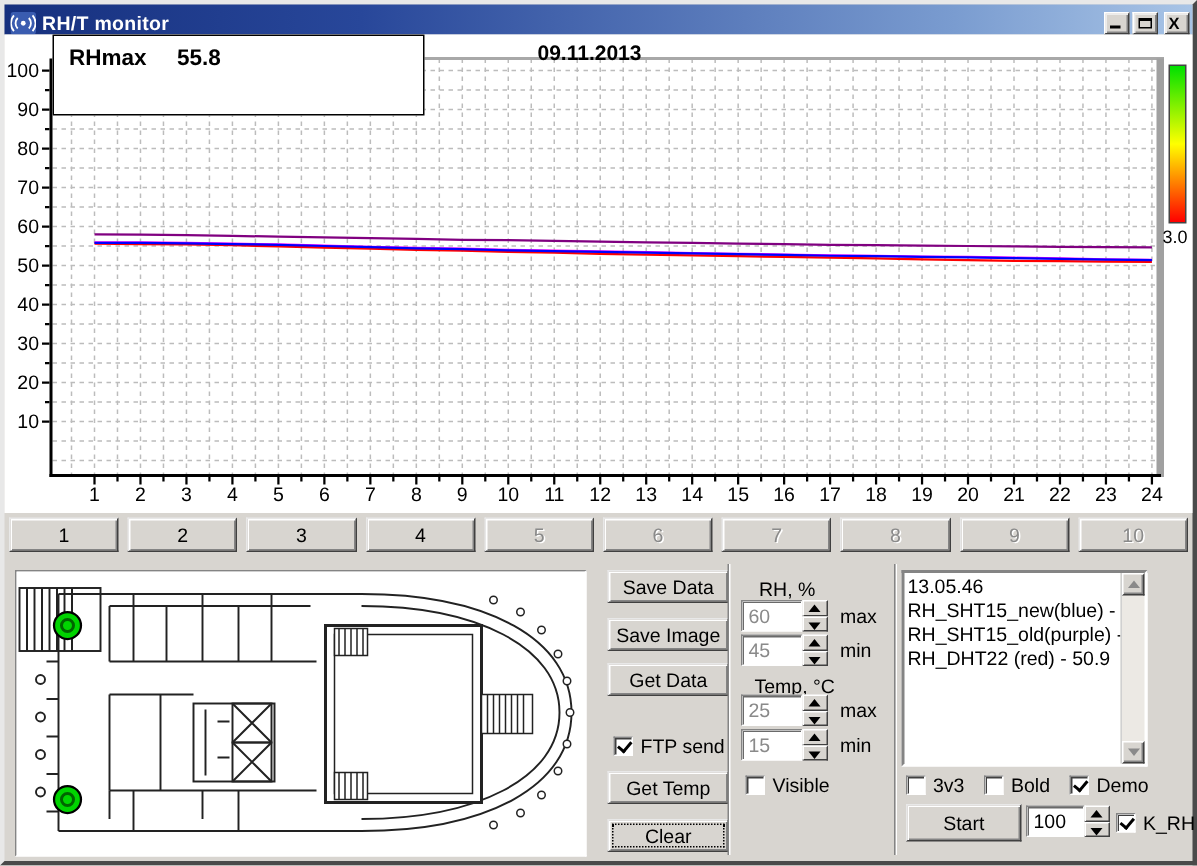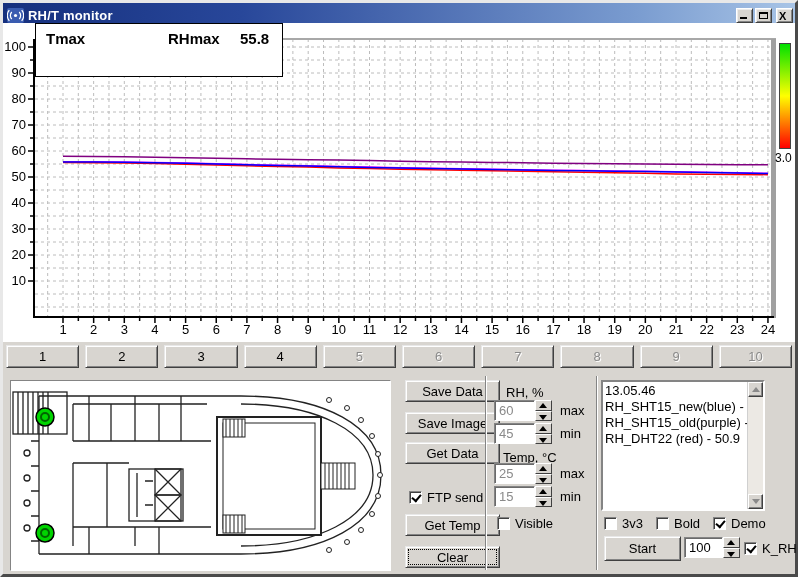--- a/index.html
+++ b/index.html
@@ -43,21 +43,21 @@
   .pager button.disabled { color:#8a8a8a; text-shadow:1px 1px 0 #fff; }
 
   
   .bottom { position:absolute; left:0; top:369px; width:792px; height:202px; }
   .floorplan { position:absolute; left:7px; top:8px; width:381px; height:191px; background:#fff;
     border:1px solid; border-color:#848484 #fff #fff #848484; }
 
   .btn95 { font-family:"Liberation Sans",sans-serif; font-size:13px; color:#000; background:#d8d5d0;
     border:1px solid; border-color:#e8e8e8 #404040 #404040 #e8e8e8;
     box-shadow:inset 1px 1px 0 #fff, inset -1px -1px 0 #848484; cursor:default; position:absolute; }
-  .col-btn { left:402px; width:95px; height:22px; }
+  .col-btn { left:402px; width:81px; height:22px; }
   #btn-save-data  { top:8px; }
   #btn-save-image { top:40px; }
   #btn-get-data   { top:70px; }
   #btn-get-temp   { top:142px; }
   #btn-clear      { top:174px; outline:1px dotted #000; outline-offset:-4px; }
 
   .groove { position:absolute; top:4px; height:194px; width:2px; border-left:1px solid #848484; border-right:1px solid #fff; }
   #groove1 { left:482px; }
   #groove2 { left:593px; }
 
@@ -134,23 +134,23 @@
       <span class="win-btn">
           <span class="glyph-max"></span>
         </span>
       <span class="win-btn close">
           <span class="glyph-close">X</span>
         </span>
     </span>
   </div>
 
   <div class="chart-section">
+    <div class="chart-date">09.11.2013</div>
     <div class="legend-box">
       <div class="legend-row">
-        <span class="legend-param">Tmax</span>
         <span class="legend-stat">RHmax</span>
         <span class="legend-value">55.8</span>
       </div>
     </div>
     <svg id="chart-svg" width="792" height="319">
         <line x1="44.675" y1="16" x2="44.675" y2="295" stroke="#bcbcbc" stroke-dasharray="3,3"></line>
         <line x1="60" y1="16" x2="60" y2="295" stroke="#bcbcbc" stroke-dasharray="3,3"></line>
         <line x1="75.325" y1="16" x2="75.325" y2="295" stroke="#bcbcbc" stroke-dasharray="3,3"></line>
         <line x1="90.65" y1="16" x2="90.65" y2="295" stroke="#bcbcbc" stroke-dasharray="3,3"></line>
         <line x1="105.975" y1="16" x2="105.975" y2="295" stroke="#bcbcbc" stroke-dasharray="3,3"></line>

